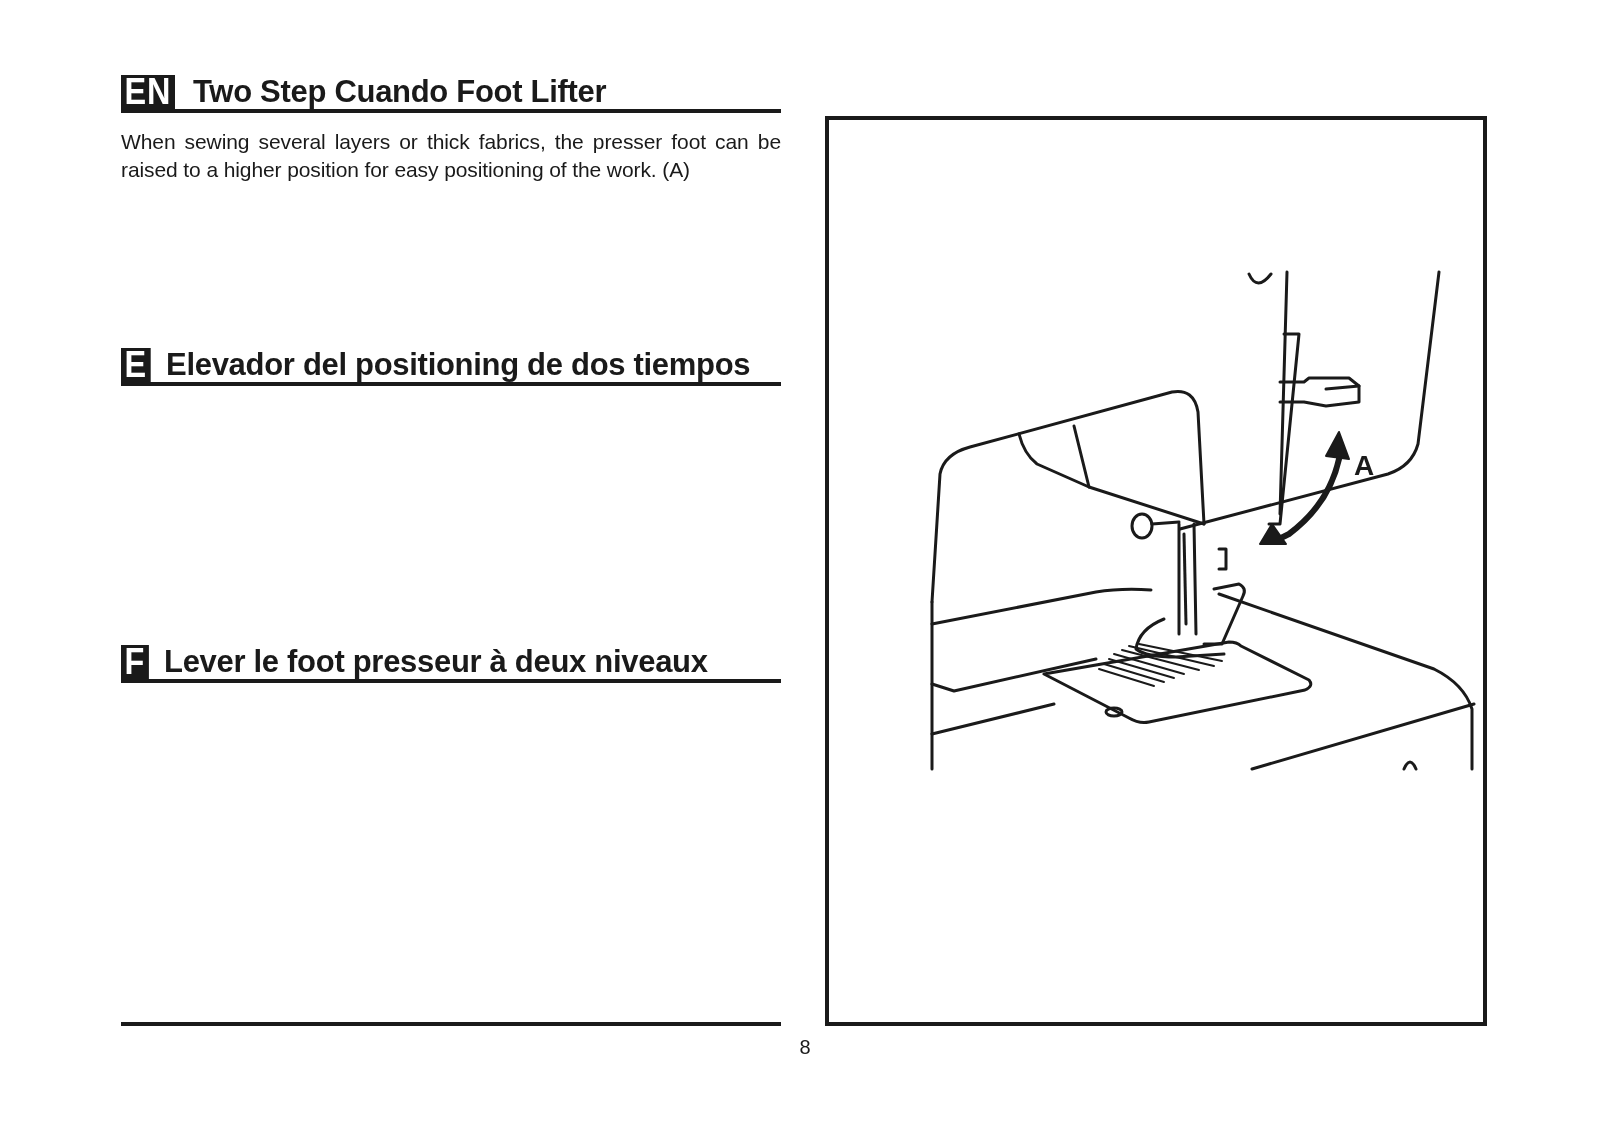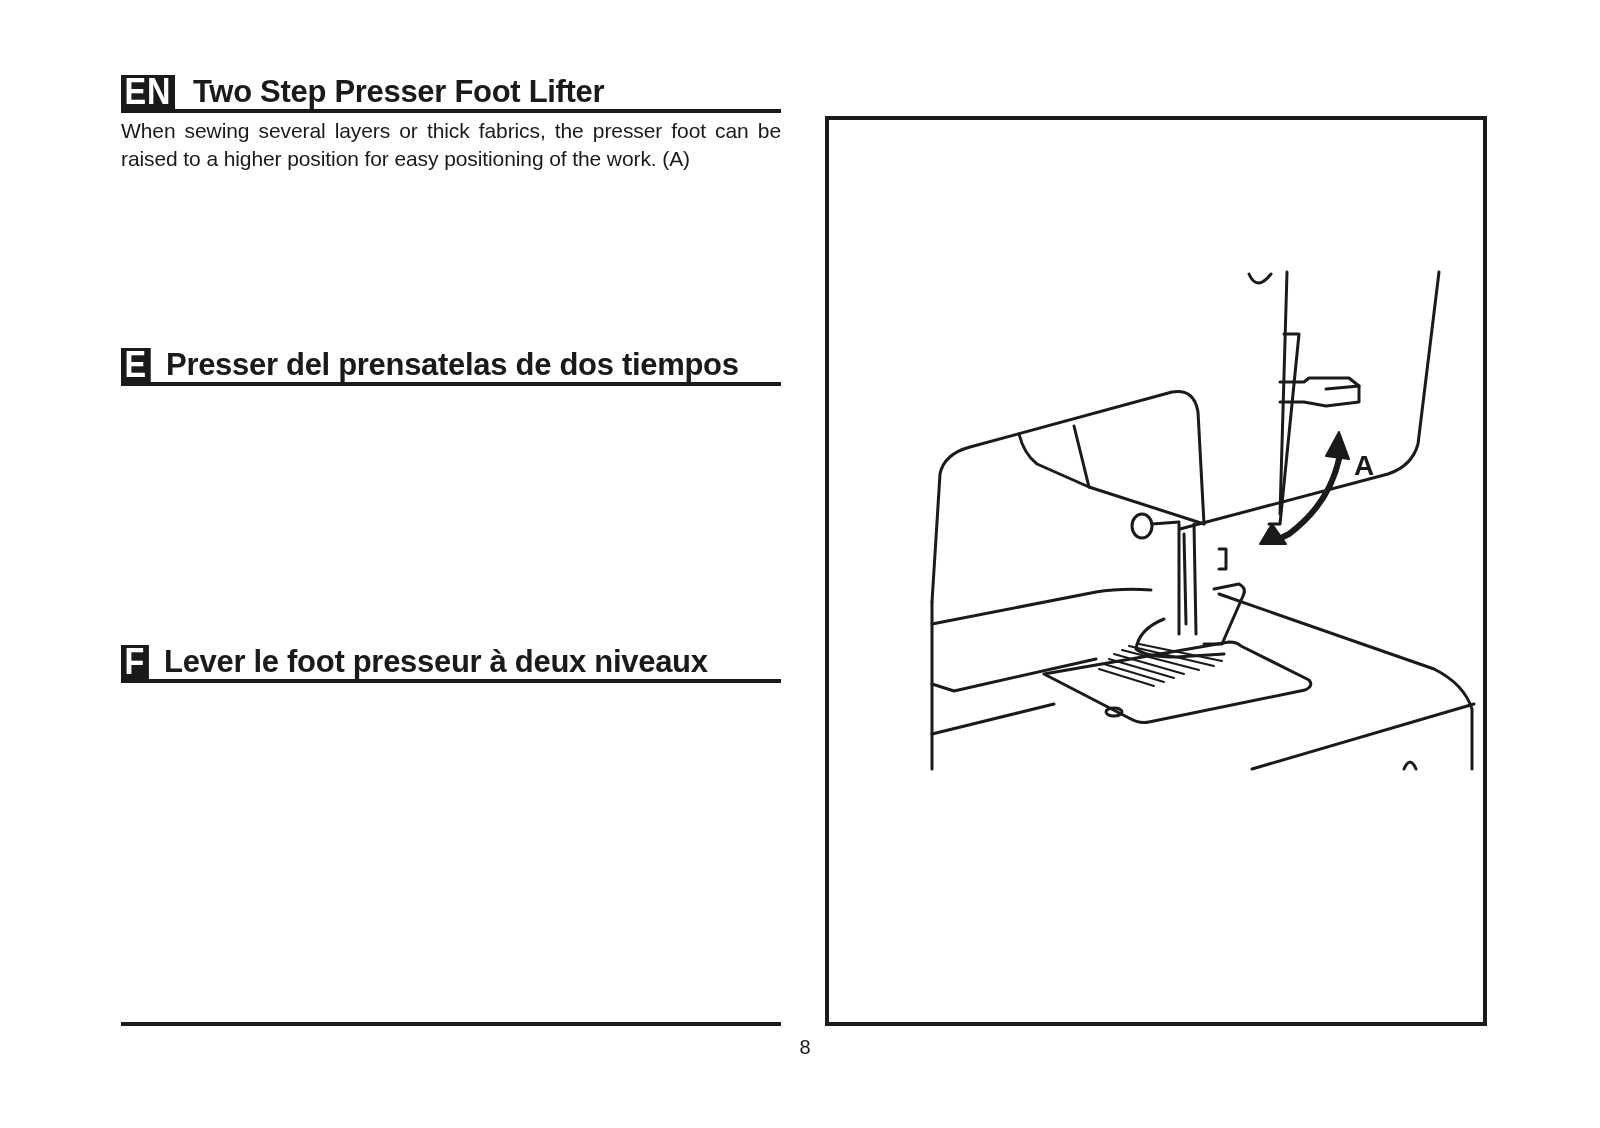--- a/index.html
+++ b/index.html
@@ -15,21 +15,21 @@
   .badge {
     background: #1a1a1a; color: #ffffff; font-weight: bold; font-size: 36px;
     line-height: 34px; height: 34px; padding: 0 4px; display: flex; align-items: center;
     letter-spacing: 1px; transform: scaleX(0.9); transform-origin: left bottom;
   }
   .title {
     font-weight: bold; font-size: 31px; line-height: 34px; margin-left: 12px;
     white-space: nowrap; letter-spacing: -0.3px;
   }
   .body-text {
-    font-size: 21px; line-height: 28px; margin-top: 4px; text-align: justify;
+    font-size: 21px; line-height: 28px; margin-top: 15px; text-align: justify;
     text-align-last: left; letter-spacing: -0.1px;
   }
   .bottom-rule {
     position: absolute; left: 121px; top: 1022px; width: 660px; height: 4px; background: #1a1a1a;
   }
   .page-number {
     position: absolute; left: 790px; top: 1036px; width: 30px; text-align: center;
     font-size: 20px;
   }
   .figure-frame {
@@ -40,29 +40,29 @@
   .callout {
     position: absolute; font-weight: bold; font-size: 28px; color: #1a1a1a;
   }
 </style>
 </head>
 <body>
 
 <div class="section" style="top:75px;">
   <div class="heading">
     <span class="badge">EN</span>
-    <span class="title">Two Step Presser Foot Lifter</span>
+    <span class="title">Two Step Cuando Foot Lifter</span>
   </div>
   <div class="body-text">When sewing several layers or thick fabrics, the presser foot can be raised to a higher position for easy positioning of the work. (A)</div>
 </div>
 
 <div class="section" style="top:348px;">
   <div class="heading">
     <span class="badge">E</span>
-    <span class="title">Presser del prensatelas de dos tiempos</span>
+    <span class="title">Elevador del positioning de dos tiempos</span>
   </div>
 </div>
 
 <div class="section" style="top:645px;">
   <div class="heading">
     <span class="badge">F</span>
     <span class="title">Lever le foot presseur à deux niveaux</span>
   </div>
 </div>
 

